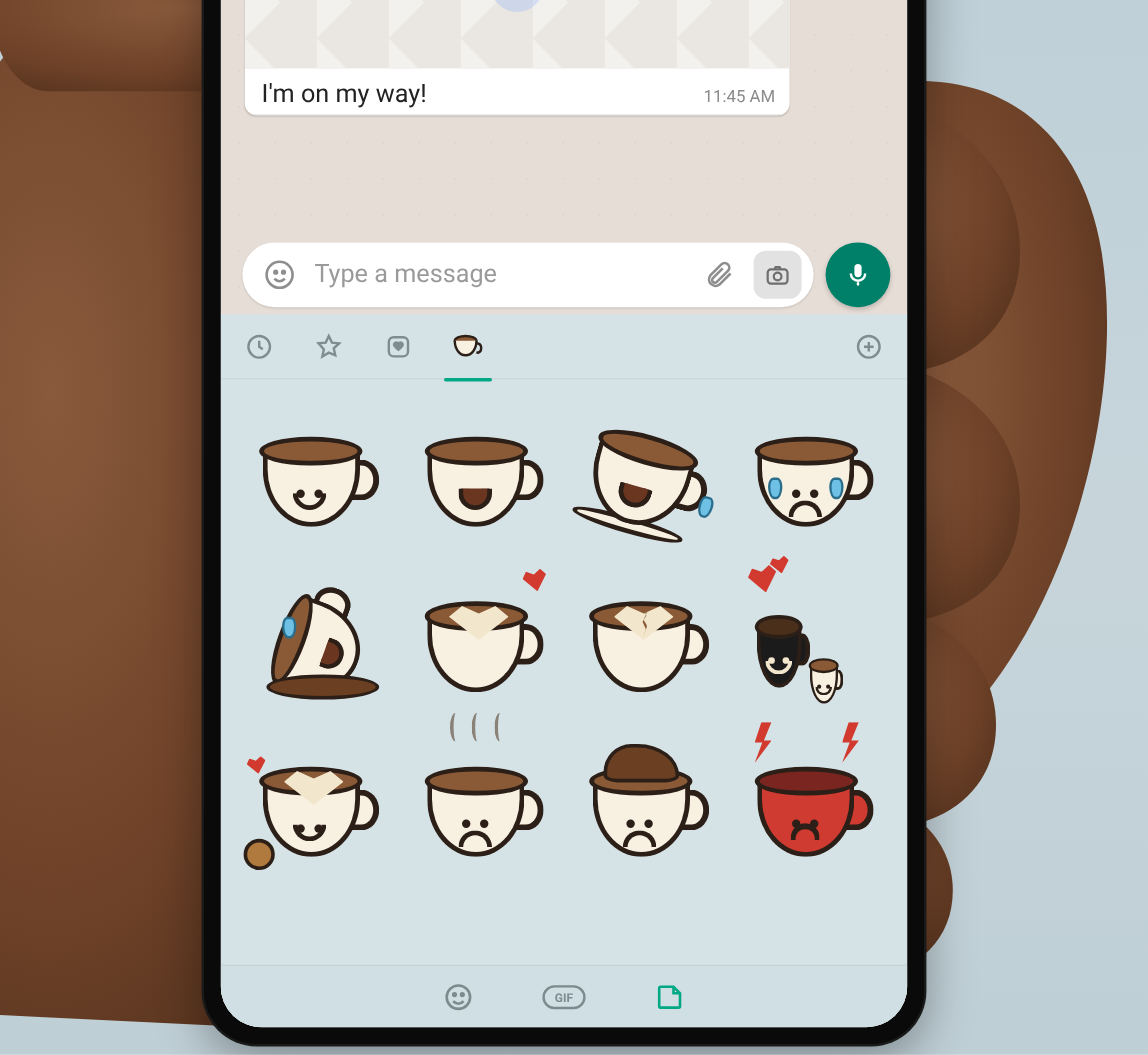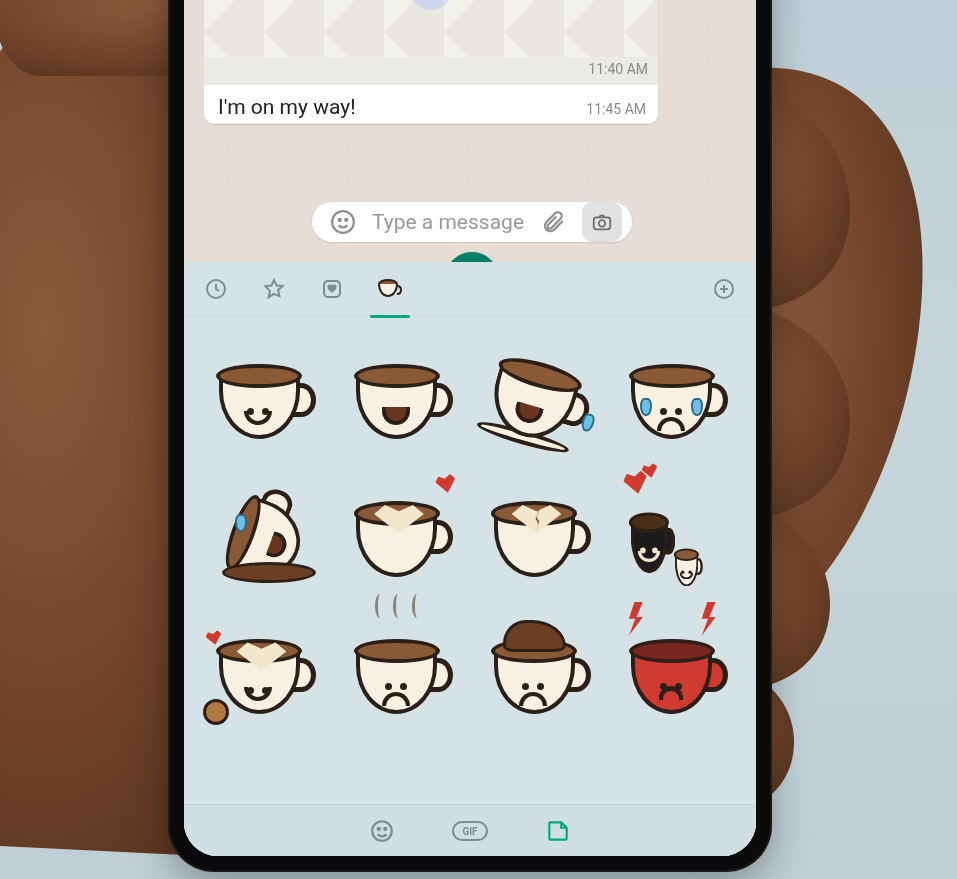--- a/index.html
+++ b/index.html
@@ -95,21 +95,20 @@
     font-size: 20px;
     padding: 12px 0 14px;
   }
   .input-row {
     position: absolute;
     left: 0; right: 0;
     top: 270px;
     padding: 8px 14px 10px 18px;
     display: flex; align-items: center; gap: 10px;
     background: transparent;
-    flex-direction: column;
   }
   .input-pill {
     flex: 1;
     background: #ffffff;
     border-radius: 28px;
     height: 54px;
     display: flex; align-items: center;
     padding: 0 10px 0 14px;
     box-shadow: 0 1px 2px rgba(0,0,0,.12);
     gap: 12px;
@@ -325,21 +324,20 @@
   <path fill="url(#skin)" d="M760,700 C824,696 874,730 874,782 C874,822 846,850 800,856 L760,856 Z"></path>
 </svg>
 
 <div class="phone">
   <div class="screen">
     <div class="chat-bg"></div>
 
     <div class="chat-area">
       <div class="msg-bubble">
         <div class="map-placeholder"></div>
-        <div class="map-meta">11:40 AM</div>
         <div class="text-line">
           <span class="msg-text">I'm on my way!</span>
           <span class="msg-time">11:45 AM</span>
         </div>
       </div>
     </div>
 
     <div class="input-row">
       <div class="input-pill">
         <div class="emoji-btn">

